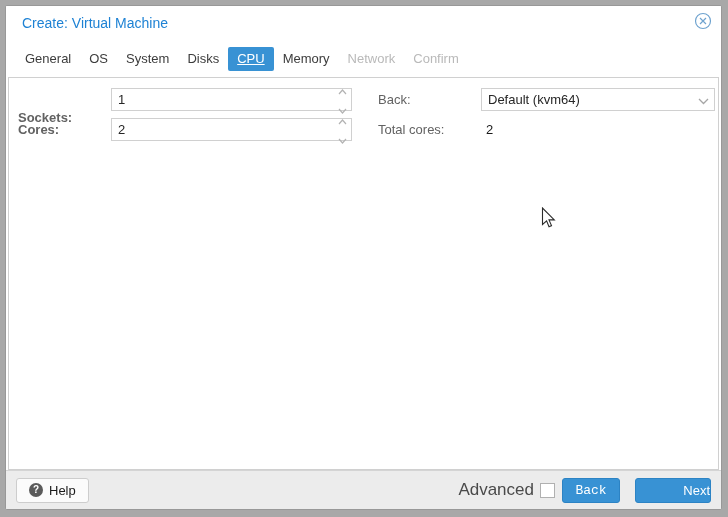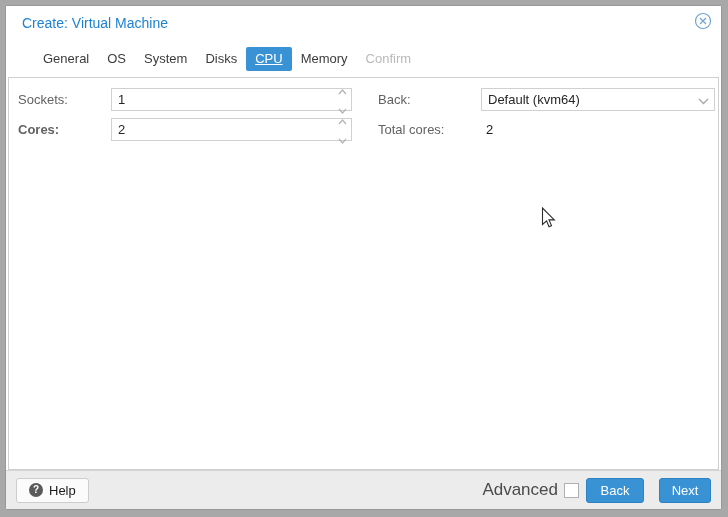--- a/index.html
+++ b/index.html
@@ -20,21 +20,21 @@
   .title {
     position:absolute; left:16px; top:9px;
     color:#1e82d4; font-size:14px;
   }
   .close-btn {
     position:absolute; right:9px; top:8px; width:18px; height:18px;
     cursor:pointer; display:flex; align-items:center; justify-content:center;
   }
   
   .tabbar {
-    height:36px; display:flex; align-items:center; padding-left:28px;
+    height:36px; display:flex; align-items:center; padding-left:10px;
     background:#ffffff;
   }
   .tab {
     padding:4px 9px; font-size:13px; color:#3c3c3c; border-radius:2px;
     line-height:16px; cursor:pointer; white-space:nowrap;
   }
   .tab.active { background:#3892d4; color:#ffffff;text-decoration:underline; }
   .tab.disabled { color:#b9b9b9; cursor:default; }
   
   .panel {
@@ -84,22 +84,22 @@
   .advanced-label { font-size:17px; color:#4a4a4a; margin-right:6px; }
   .checkbox {
     width:15px; height:15px; background:#ffffff; border:1px solid #b0b0b0;
     margin-right:7px; cursor:pointer;
   }
   .btn {
     height:25px; background:#3892d4; border:1px solid #2c83c4; border-radius:3px;
     color:#ffffff; font-size:13px; display:flex; align-items:center;
     justify-content:center; cursor:pointer;
   }
-  .btn-back { width:58px; margin-right:15px; }
-  .btn-next { width:52px; }
+  .btn-back { width:58px; margin-right:15px;font-family:Liberation Mono, monospace; }
+  .btn-next { width:76px;justify-content:flex-end; }
   .cursor { position:absolute; left:541px; top:207px; pointer-events:none; }
 </style>
 </head>
 <body>
 
 <div class="window">
 
   <div class="titlebar">
     <div class="title">Create: Virtual Machine</div>
     <div class="close-btn">
@@ -112,26 +112,27 @@
     </div>
   </div>
 
   <div class="tabbar">
     <div class="tab">General</div>
     <div class="tab">OS</div>
     <div class="tab">System</div>
     <div class="tab">Disks</div>
     <div class="tab active">CPU</div>
     <div class="tab">Memory</div>
+    <div class="tab disabled">Network</div>
     <div class="tab disabled">Confirm</div>
   </div>
 
   <div class="panel">
 
-    <div class="field-label" style="left:9px; top:10px;">Sockets:</div>
+    <div class="field-label" style="left:9px; top:28px;font-weight:bold;">Sockets:</div>
     <div class="textfield" style="left:102px; top:10px; width:241px;">
       <div class="value">1</div>
       <div class="spin-icons">
         <span>
           <svg width="9" height="6" viewBox="0 0 9 6">
               <path d="M1 5 L4.5 1 L8 5" fill="none" stroke="#b3b3b3" stroke-width="1.2"></path>
             </svg>
         </span>
         <span>
           <svg width="9" height="6" viewBox="0 0 9 6">

